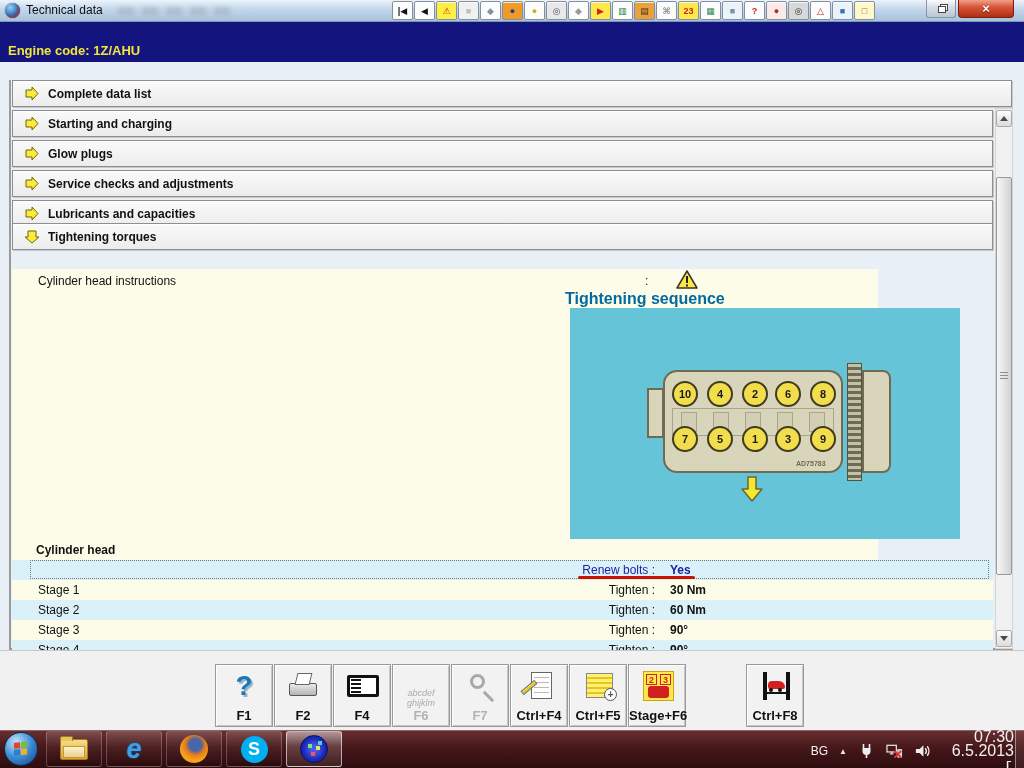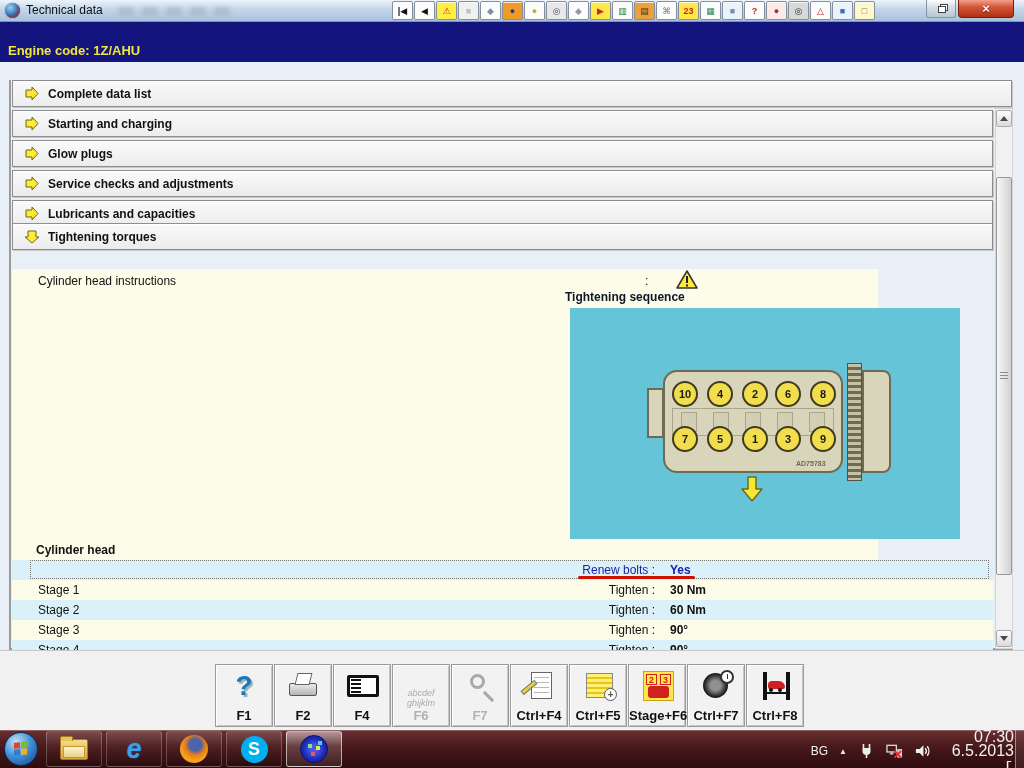--- a/index.html
+++ b/index.html
@@ -45,21 +45,21 @@
     background:linear-gradient(#FAFAFA,#ECECEC); border:1px solid #8E8E8E;
     box-shadow:inset 0 1px 0 #fff, 1px 1px 0 #C8C8C8; display:flex; align-items:center; cursor:pointer; }
   .acc-bar.wide { width:1000px; }
   .acc-bar .arr { width:16px; height:15px; margin:0 8px 0 11px; fill:#FFE93C; stroke:#6A6A00; stroke-width:1; }
   .acc-label { font-size:12px; font-weight:bold; color:#111; }
 
   #panel { position:absolute; left:12px; top:195px; width:866px; height:392px; background:#FCFCE8;margin-top:12px; }
   .inst-label { position:absolute; left:26px; top:5px; font-size:12px; color:#111; }
   .inst-colon { position:absolute; left:633px; top:5px; font-size:12px; color:#111; }
   .warn { position:absolute; left:664px; top:1px; width:22px; height:19px; }
-  .diagram-caption { position:absolute; left:553px; top:21px; font-size:12px; font-weight:bold; color:#0f172a; }
+  .diagram-caption { position:absolute; left:553px; top:21px; font-size:16px; font-weight:bold; color:#0369a1; }
 
   #diagram { position:absolute; left:558px; top:39px; width:390px; height:231px; background:#66C4D9; }
   .head-tab  { position:absolute; left:77px;  top:80px; width:17px; height:50px; background:#D9D5BA; border:2px solid #6E6B52; }
   .head-body { position:absolute; left:93px;  top:62px; width:180px; height:103px; background:#D9D5BA;
     border:2px solid #6E6B52; border-radius:14px; }
   .head-band { position:absolute; left:7px; top:36px; width:162px; height:28px; border:1px solid #A9A58C;
     display:flex; justify-content:space-around; align-items:center; }
   .head-band i { width:16px; height:20px; border:1px solid #A9A58C; background:#D3CFB4; }
   .belt  { position:absolute; left:277px; top:55px; width:15px; height:118px; border:1px solid #55523E;
     background:repeating-linear-gradient(180deg,#C5C1A4 0 3px,#6E6B55 3px 6px); }
@@ -396,28 +396,20 @@
       <div class="fbtn" style="left: 628px;">
         <span class="ic">
           <span class="eng">
             <i class="e2">2</i>
             <i class="e3">3</i>
             <i class="blob"></i>
           </span>
         </span>
         <span class="fbtn-label">Stage+F6</span>
       </div>
-      <div class="fbtn" style="left: 687px;">
-        <span class="ic">
-          <span class="tire">
-            <i class="gauge"></i>
-          </span>
-        </span>
-        <span class="fbtn-label">Ctrl+F7</span>
-      </div>
       <div class="fbtn" style="left: 746px;">
         <span class="ic">
           <span class="lift">
             <i class="car"></i>
           </span>
         </span>
         <span class="fbtn-label">Ctrl+F8</span>
       </div>
     </div>
 

